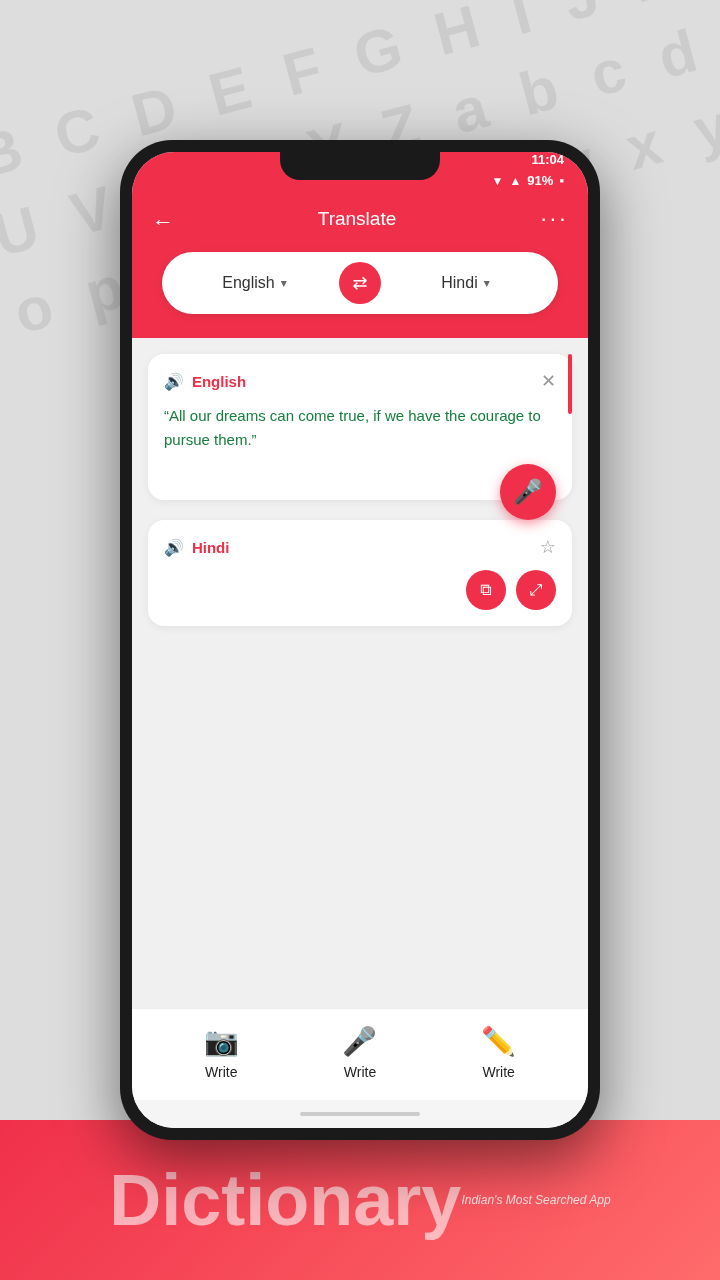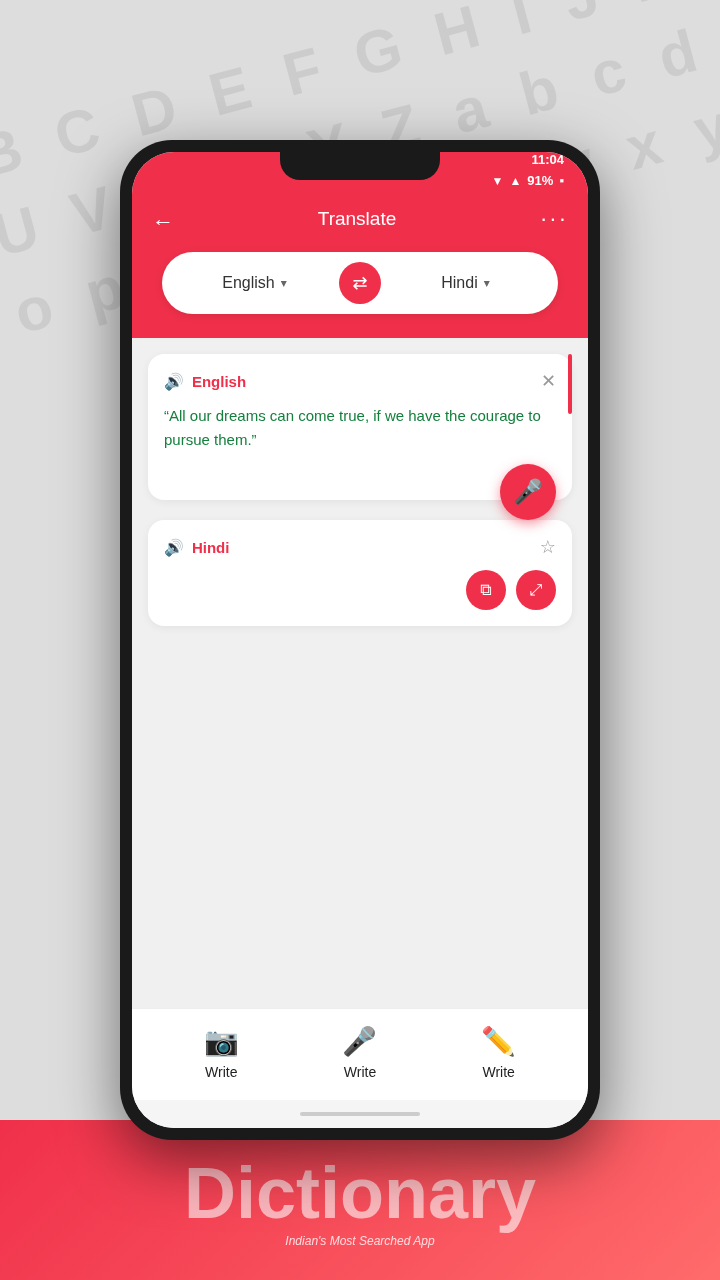--- a/index.html
+++ b/index.html
@@ -315,21 +315,21 @@
 
     
     .bottom-branding {
       position: absolute;
       bottom: 0;
       left: 0;
       right: 0;
       background: linear-gradient(135deg, #f0304a 0%, #ff6b6b 100%);
       height: 160px;
       display: flex;
-      flex-direction: column;
+      flex-direction: row;
       align-items: center;
       justify-content: center;
       z-index: 0;
     }
 
     .brand-title {
       font-size: 72px;
       font-weight: bold;
       color: rgba(255,255,255,0.6);
     }

